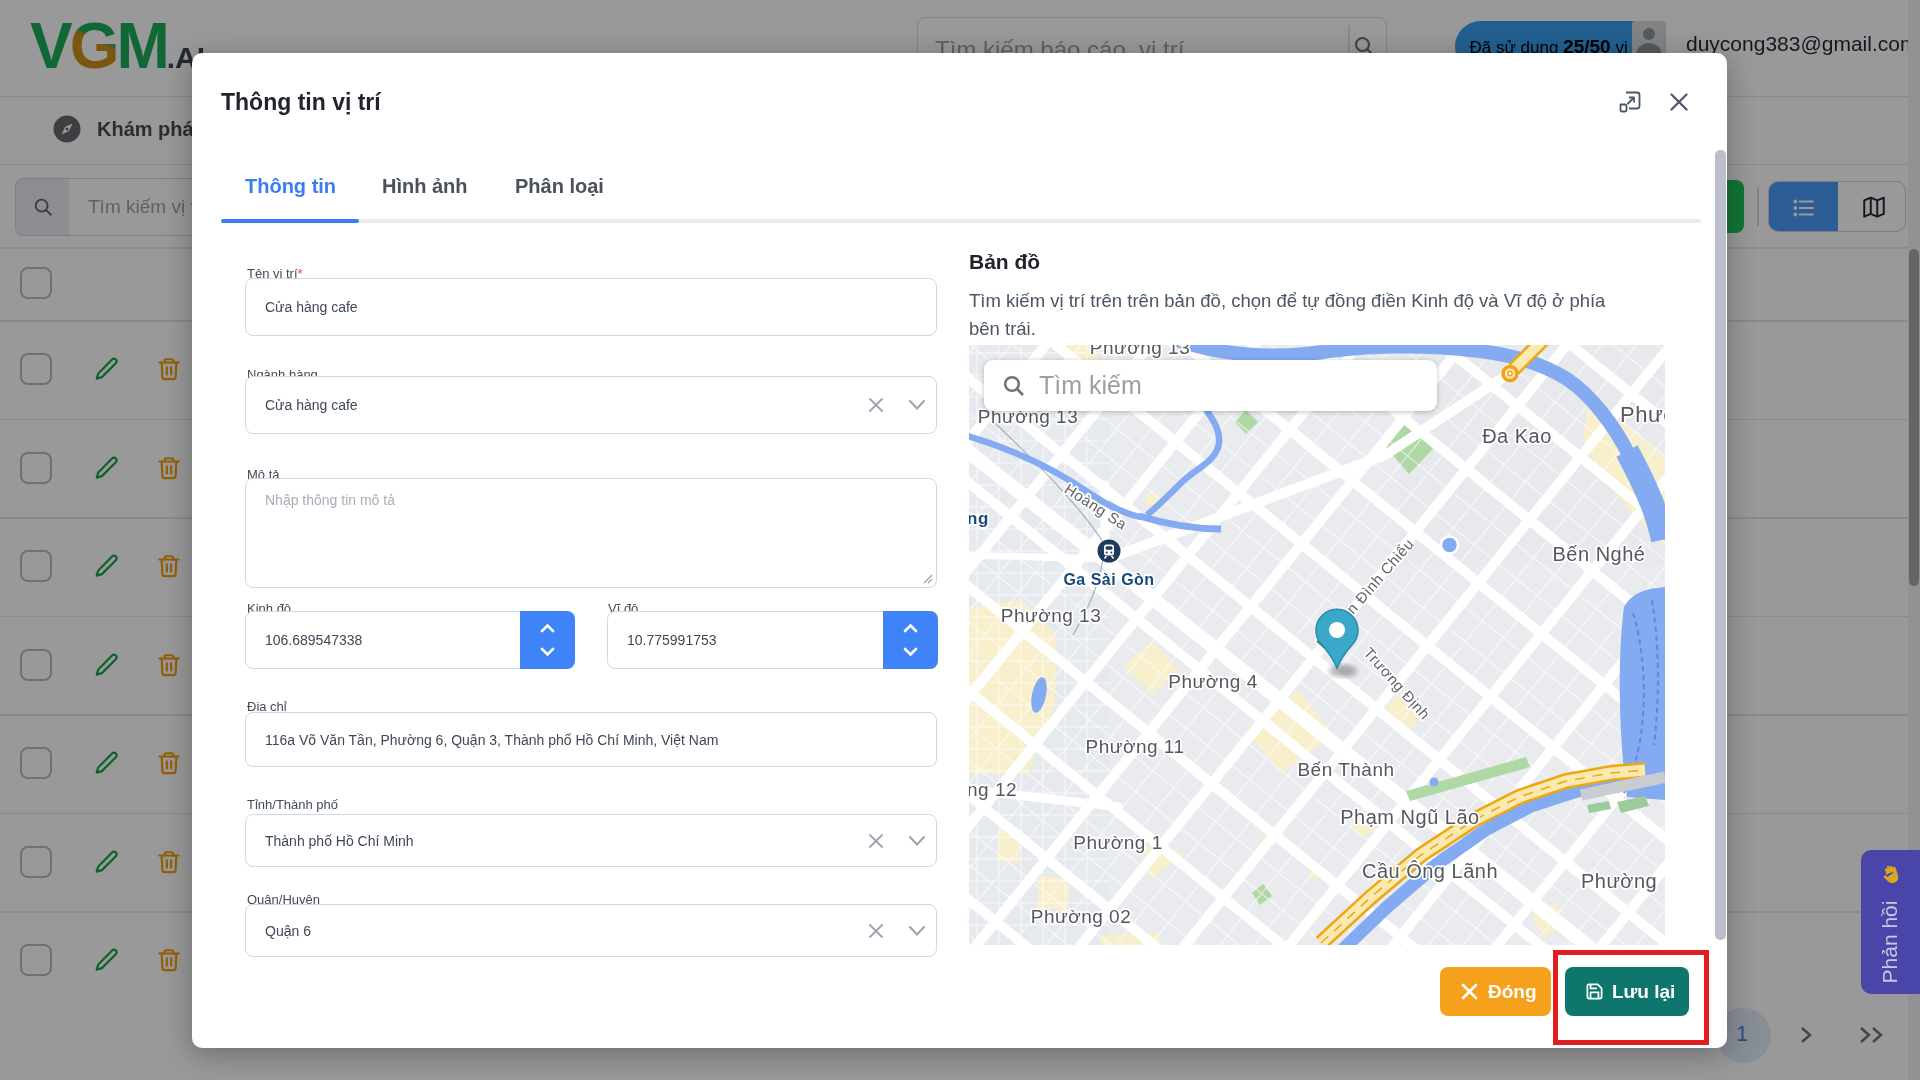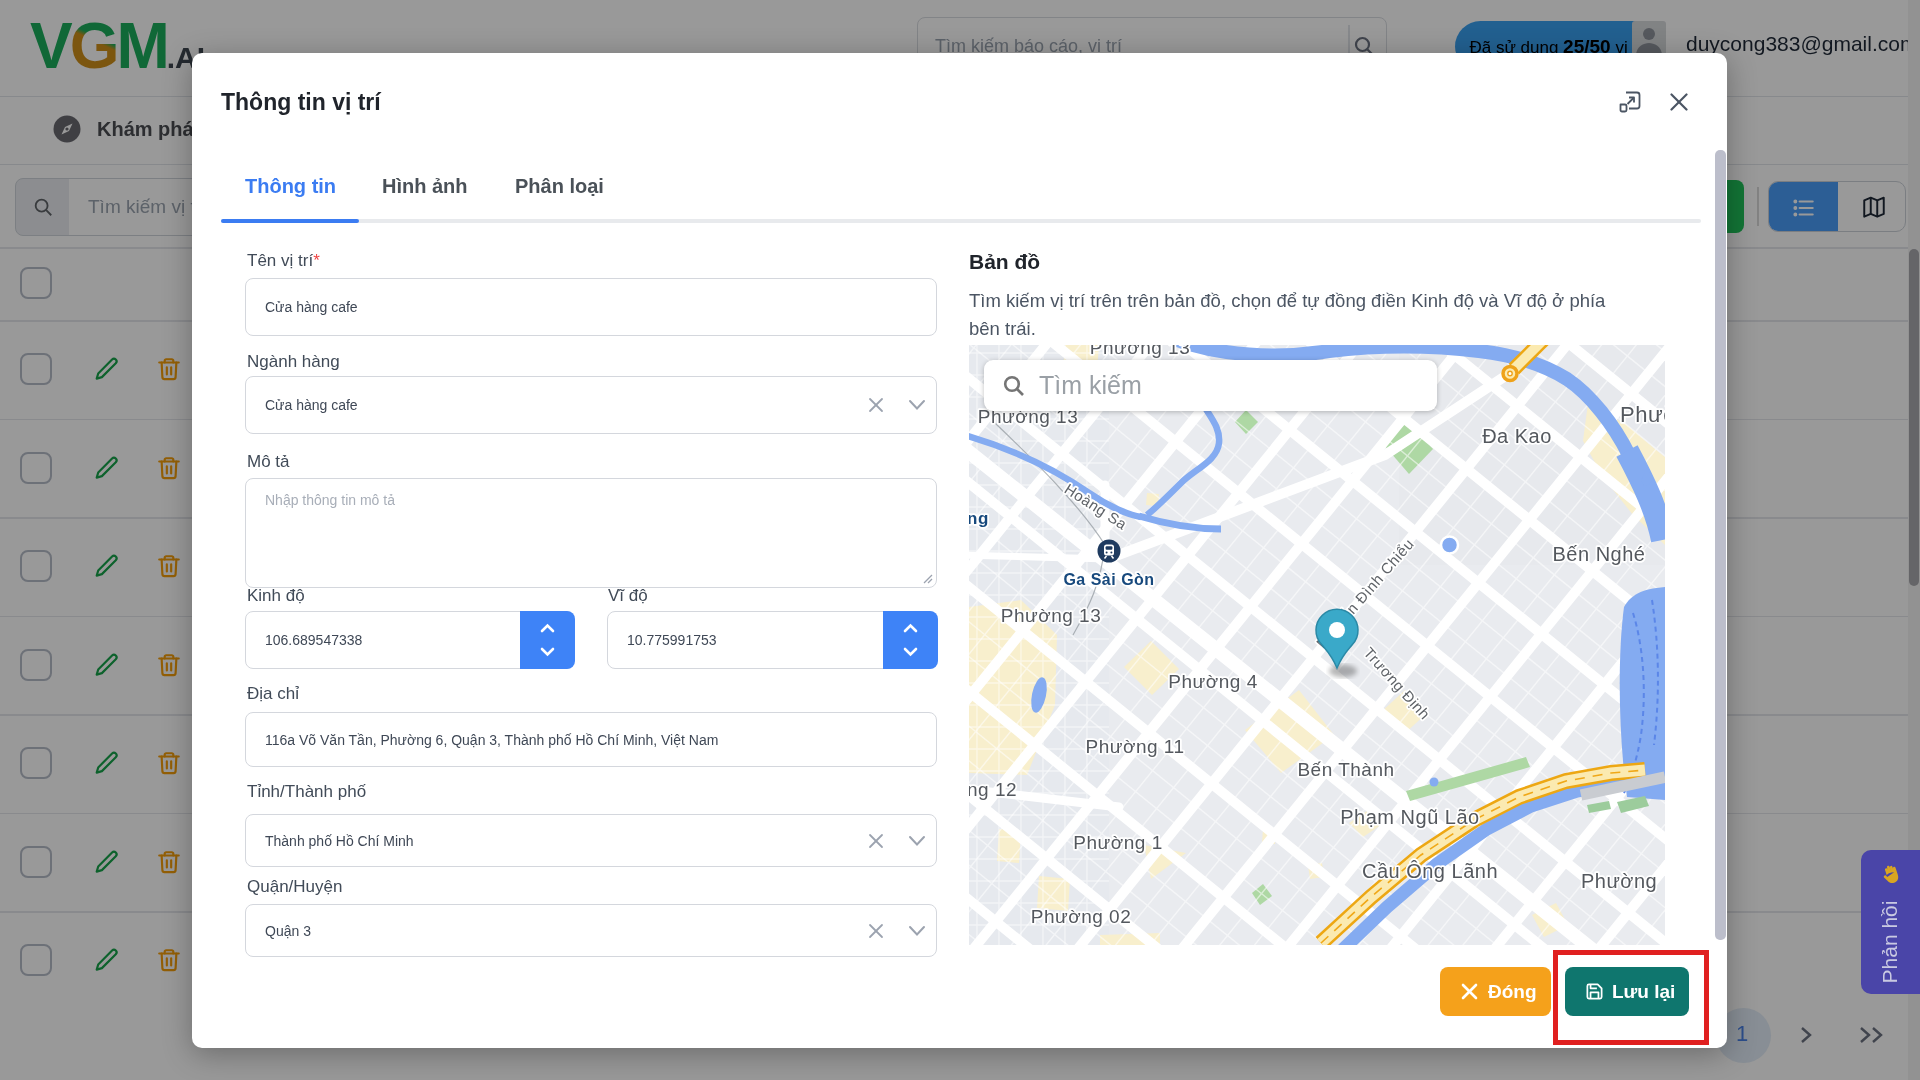--- a/index.html
+++ b/index.html
@@ -2,40 +2,40 @@
 <html><head>
 <meta charset="utf-8">
 <style>
   * { margin:0; padding:0; box-sizing:border-box; }
   html,body { width:1920px; height:1080px; overflow:hidden; }
   body { font-family:"Liberation Sans", sans-serif; background:#fff; }
   #root { position:fixed; left:0; top:0; width:1920px; height:1080px; overflow:hidden; }
   .abs { position:absolute; }
   .mask { position:absolute; left:0; top:0; width:1920px; height:1080px; background:rgba(0,0,0,0.40); z-index:10; }
   .modal { position:absolute; left:192px; top:53px; width:1535px; height:995px; background:#fff; border-radius:10px; z-index:20; box-shadow:0 6px 30px rgba(0,0,0,.3); }
-  .lbl { position:absolute; font-size:17px; color:#414b58; }
+  .lbl { position:absolute; font-size:13px; color:#414b58;margin-top:15px; }
   .inp { position:absolute; border:1.5px solid #d4d7dd; border-radius:8px; background:#fff; font-size:14px; color:#3f4856; }
   .itext { position:absolute; left:19px; top:50%; transform:translateY(-50%); white-space:nowrap; }
   .selico { position:absolute; top:50%; transform:translateY(-50%); }
   .tab { position:absolute; font-size:20px; font-weight:bold; color:#4a5158; }
   svg { display:block; }
 </style>
 </head>
 <body>
 <div id="root">
 
   <div id="page" class="abs" style="left:0;top:0;width:1920px;height:1080px;background:#fff;">
 
     <div class="abs" style="left:0;top:0;width:1920px;height:97px;background:#fff;border-bottom:1.5px solid #e2e5e9;"></div>
     <div class="abs" style="left:30px;top:17px;font-weight:bold;font-size:64px;letter-spacing:-3px;line-height:58px;">
       <span style="color:#1cae5c;">V</span><span style="background:linear-gradient(205deg,#1cae5c 38%,#cf8f1a 44%);-webkit-background-clip:text;color:transparent;">G</span><span style="color:#1cae5c;">M</span><span style="font-size:30px;color:#3f4750;letter-spacing:0;">.AI</span>
     </div>
 
     <div class="abs" style="left:917px;top:17px;width:470px;height:57px;border:1.5px solid #d9dce1;border-radius:8px;background:#fff;"></div>
-    <div class="abs" style="left:935px;top:36px;font-size:18px;color:#9aa3af;">Tìm kiếm báo cáo, vị trí</div>
+    <div class="abs" style="left:935px;top:36px;font-size:24px;color:#9aa3af;">Tìm kiếm báo cáo, vị trí</div>
     <div class="abs" style="left:1348px;top:25px;width:1.5px;height:41px;background:#e2e5e9;"></div>
     <svg class="abs" style="left:1352px;top:34px;" width="24" height="24" viewBox="0 0 24 24" fill="none" stroke="#6b7280" stroke-width="2.2">
         <circle cx="10.5" cy="10.5" r="6.5"></circle>
         <line x1="15.5" y1="15.5" x2="21" y2="21"></line>
       </svg>
 
     <div class="abs" style="left:1455px;top:21px;width:207px;height:51px;background:#3aa0f0;border-radius:26px;color:#000000;font-size:17px;line-height:51px;text-align:center;">Đã sử dụng <b style="font-size:19px;">25/50</b> vị trí</div>
 
     <div class="abs" style="left:1632px;top:21px;width:34px;height:35px;background:#d8dadd;border-radius:3px;overflow:hidden;">
       <svg width="34" height="35" viewBox="0 0 34 35">
@@ -280,21 +280,21 @@
           <line x1="2" y1="2" x2="14" y2="14"></line>
           <line x1="14" y1="2" x2="2" y2="14"></line>
         </svg>
       <svg class="selico" style="left:662px;" width="18" height="12" viewBox="0 0 18 12" fill="none" stroke="#9ca3af" stroke-width="2" stroke-linecap="round">
           <polyline points="2,2 9,9.5 16,2"></polyline>
         </svg>
     </div>
 
     <div class="lbl" style="left:55px;top:824px;">Quận/Huyện</div>
     <div class="inp" style="left:53px;top:851px;width:692px;height:53px;">
-        <span class="itext">Quận 3</span>
+        <span class="itext">Quận 6</span>
       <svg class="selico" style="left:622px;" width="16" height="16" viewBox="0 0 16 16" stroke="#9ca3af" stroke-width="1.8" stroke-linecap="round">
           <line x1="2" y1="2" x2="14" y2="14"></line>
           <line x1="14" y1="2" x2="2" y2="14"></line>
         </svg>
       <svg class="selico" style="left:662px;" width="18" height="12" viewBox="0 0 18 12" fill="none" stroke="#9ca3af" stroke-width="2" stroke-linecap="round">
           <polyline points="2,2 9,9.5 16,2"></polyline>
         </svg>
     </div>
 
     <div class="abs" style="left:777px;top:197px;font-size:21px;font-weight:bold;color:#20242b;">Bản đồ</div>

